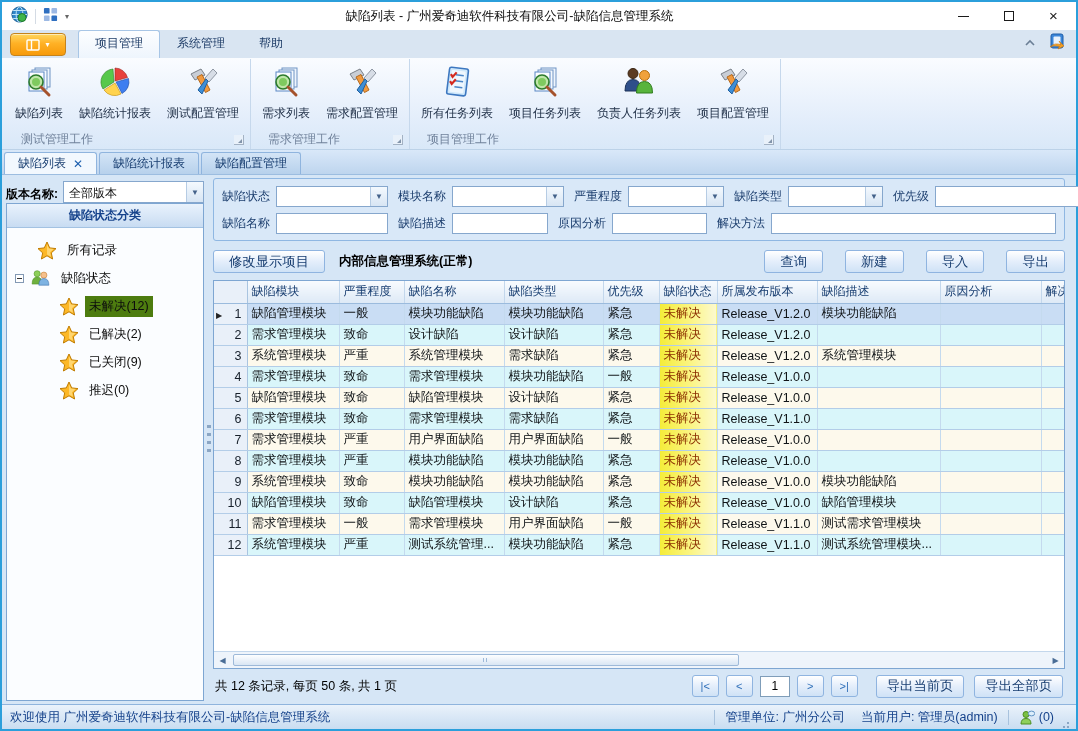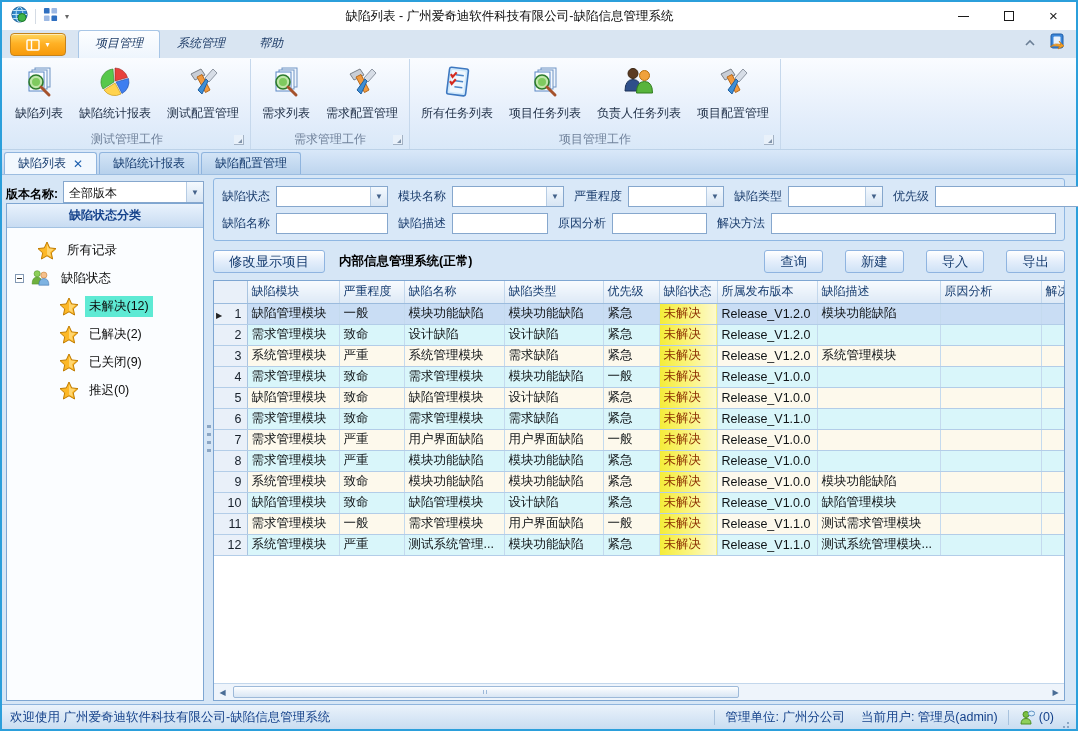--- a/index.html
+++ b/index.html
@@ -34,21 +34,21 @@
   .ribbon-right { margin-left:auto; display:flex; gap:12px; align-items:center; padding:0 6px 5px 0; }
 
   
   .ribbon-body { height:92px; background:linear-gradient(#fafcff,#e4eefb 65%,#d9e8f8);
                  border-bottom:1px solid #bcd2e8; display:flex; padding:1px 0 0 2px; flex:0 0 auto; }
   .rgroup { display:flex; flex-direction:column; border-right:1px solid #c6d8ec; padding:0 3px; }
   .rbtns { flex:1; display:flex; align-items:flex-start; justify-content:center; padding-top:4px; }
   .rbtn { padding:2px 8px 1px; display:flex; flex-direction:column; align-items:center; gap:3px;
           color:#1c2c44; border-radius:3px; }
   .rbtn svg { width:34px; height:34px; }
-  .rcaption { height:19px; display:flex; align-items:center; justify-content:center;
+  .rcaption { height:19px; display:flex; align-items:center; justify-content:flex-start;
               position:relative; color:#70829b; padding:0 14px; }
   .rlauncher { position:absolute; right:3px; bottom:4px; width:10px; height:10px;
                border:1px solid #a3b2c4; border-top:none; border-left:none; background:#e9f1fa; }
   .rlauncher::after { content:""; position:absolute; right:1px; bottom:1px; width:0; height:0;
                border-left:4px solid transparent; border-bottom:4px solid #8294aa; }
 
   
   .doctabs { height:25px; background:linear-gradient(#d9e8f9,#bed5ee); display:flex; align-items:flex-end;
              gap:2px; padding-left:2px; border-bottom:1px solid #9cbde0; flex:0 0 auto; }
   .dtab { height:22px; padding:0 13px; display:flex; align-items:center; gap:7px;
@@ -68,21 +68,21 @@
             display:flex; align-items:center; justify-content:center; color:#44628a; font-size:8px; }
   .tree-panel { flex:1; background:#fbfdff; border:1px solid #7ea6d2; display:flex; flex-direction:column; min-height:0; }
   .tp-header { height:24px; flex:0 0 auto; background:linear-gradient(#e9f2fc,#c8dcf2);
                border-bottom:1px solid #a3c2e2; display:flex; align-items:center; justify-content:center;
                font-weight:bold; color:#15428b; }
   .tree { padding:8px 2px 2px 6px; }
   .titem { height:28px; display:flex; align-items:center; gap:6px; color:#0d0d0d; font-size:12.5px; }
   .titem .expander { width:9px; height:9px; border:1px solid #8399b4; background:#fff; position:relative; flex:0 0 auto; }
   .titem .expander::after { content:""; position:absolute; left:1px; right:1px; top:3px; border-top:1px solid #333; }
   .titem .tlabel { padding:2px 4px; }
-  .titem.selected .tlabel { background:#5eead4; }
+  .titem.selected .tlabel { background:#4d7c0f; }
   .titem svg { flex:0 0 auto; }
 
   .splitter { width:9px; flex:0 0 auto; display:flex; align-items:center; justify-content:center; }
   .sgrip { width:4px; height:30px;
            background:repeating-linear-gradient(#8ba6c4 0 3px, transparent 3px 8px); }
 
   .content { flex:1; display:flex; flex-direction:column; min-width:0; padding:3px 11px 3px 0; }
 
   
   .filter-panel { border:1px solid #8fb7e2; border-radius:3px; background:#d9e8f8;
@@ -195,21 +195,21 @@
   </div>
 
   <div class="ribbonbar">
     <div class="appbtn">
       <svg width="14" height="12" viewBox="0 0 14 12">
           <rect x="1" y="1" width="12" height="10" rx="1" fill="none" stroke="#fff" stroke-width="1.4"></rect>
           <line x1="5.5" y1="1" x2="5.5" y2="11" stroke="#fff" stroke-width="1.4"></line>
         </svg>
       <span class="acaret">▾</span>
     </div>
-    <div id="ribbon-tabs" style="display:flex;font-style:italic;">
+    <div id="ribbon-tabs" style="display:flex;">
         <div class="rtab active">项目管理</div>
         <div class="rtab">系统管理</div>
         <div class="rtab">帮助</div>
       </div>
     <div class="ribbon-right">
       <span>
         <svg width="12" height="8" viewBox="0 0 12 8">
             <path d="M2,6 L6,2 L10,6" fill="none" stroke="#6b7f96" stroke-width="1.6"></path>
           </svg>
       </span>
@@ -704,20 +704,35 @@
         <div class="grid-empty"></div>
         <div class="hscroll">
           <span class="harrow">◀</span>
           <div class="htrack">
               <div class="hthumb"></div>
             </div>
           <span class="harrow">▶</span>
         </div>
       </div>
 
+      <div class="pager">
+        <span class="psummary">共 12 条记录, 每页 50 条, 共 1 页</span>
+        <span class="pager-spacer"></span>
+        <div class="pnav" id="pnav">
+            <button class="btn pbtn">|&lt;</button>
+            <button class="btn pbtn">&lt;</button>
+            <input class="pagebox" value="1" style="">
+            <button class="btn pbtn">&gt;</button>
+            <button class="btn pbtn">&gt;|</button>
+          </div>
+        <div class="pexport">
+          <button class="btn">导出当前页</button>
+          <button class="btn">导出全部页</button>
+        </div>
+      </div>
 
     </div>
   </div>
 
   <div class="statusbar">
     <span>欢迎使用 广州爱奇迪软件科技有限公司-缺陷信息管理系统</span>
     <span class="sspacer"></span>
     <span class="ssep"></span>
     <span>管理单位: 广州分公司</span>
     <span class="suser">当前用户: 管理员(admin)</span>

